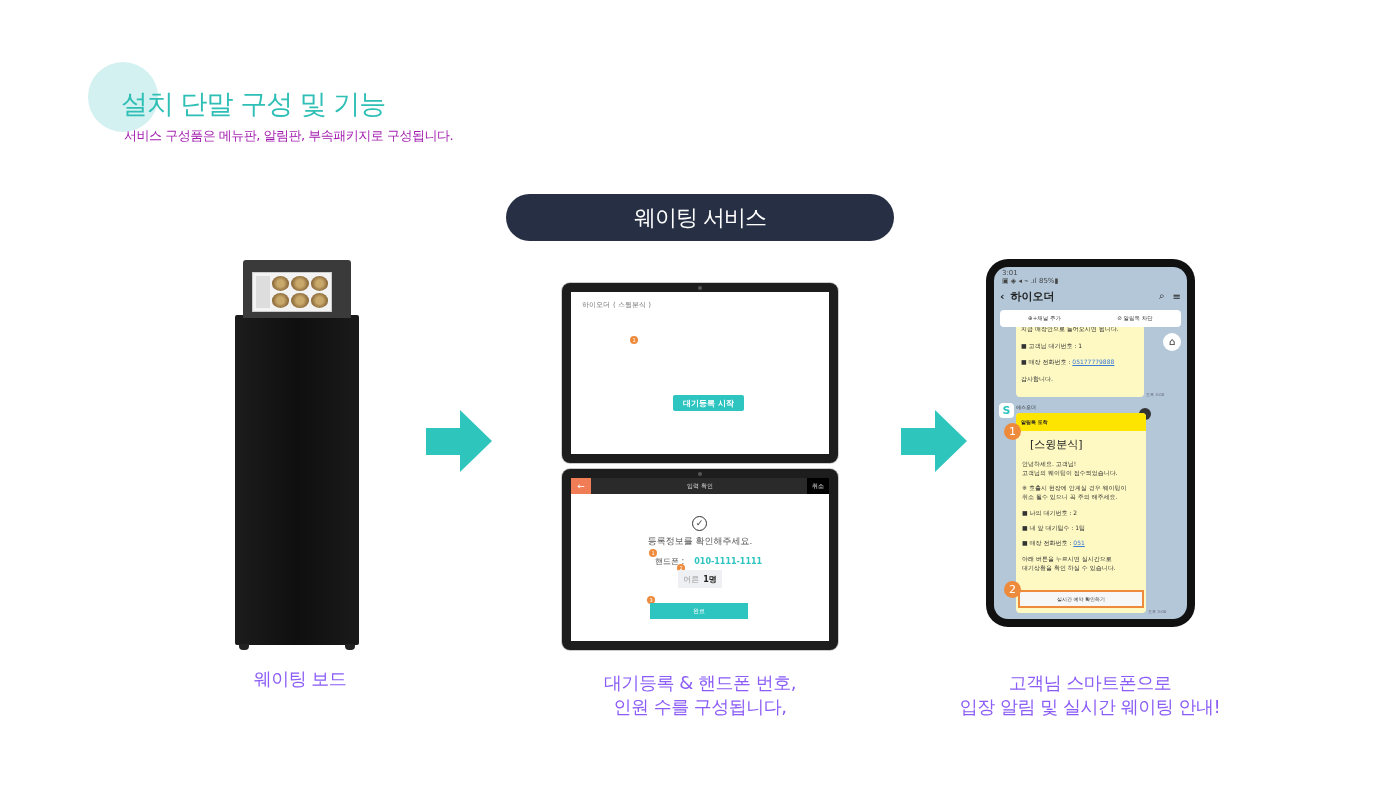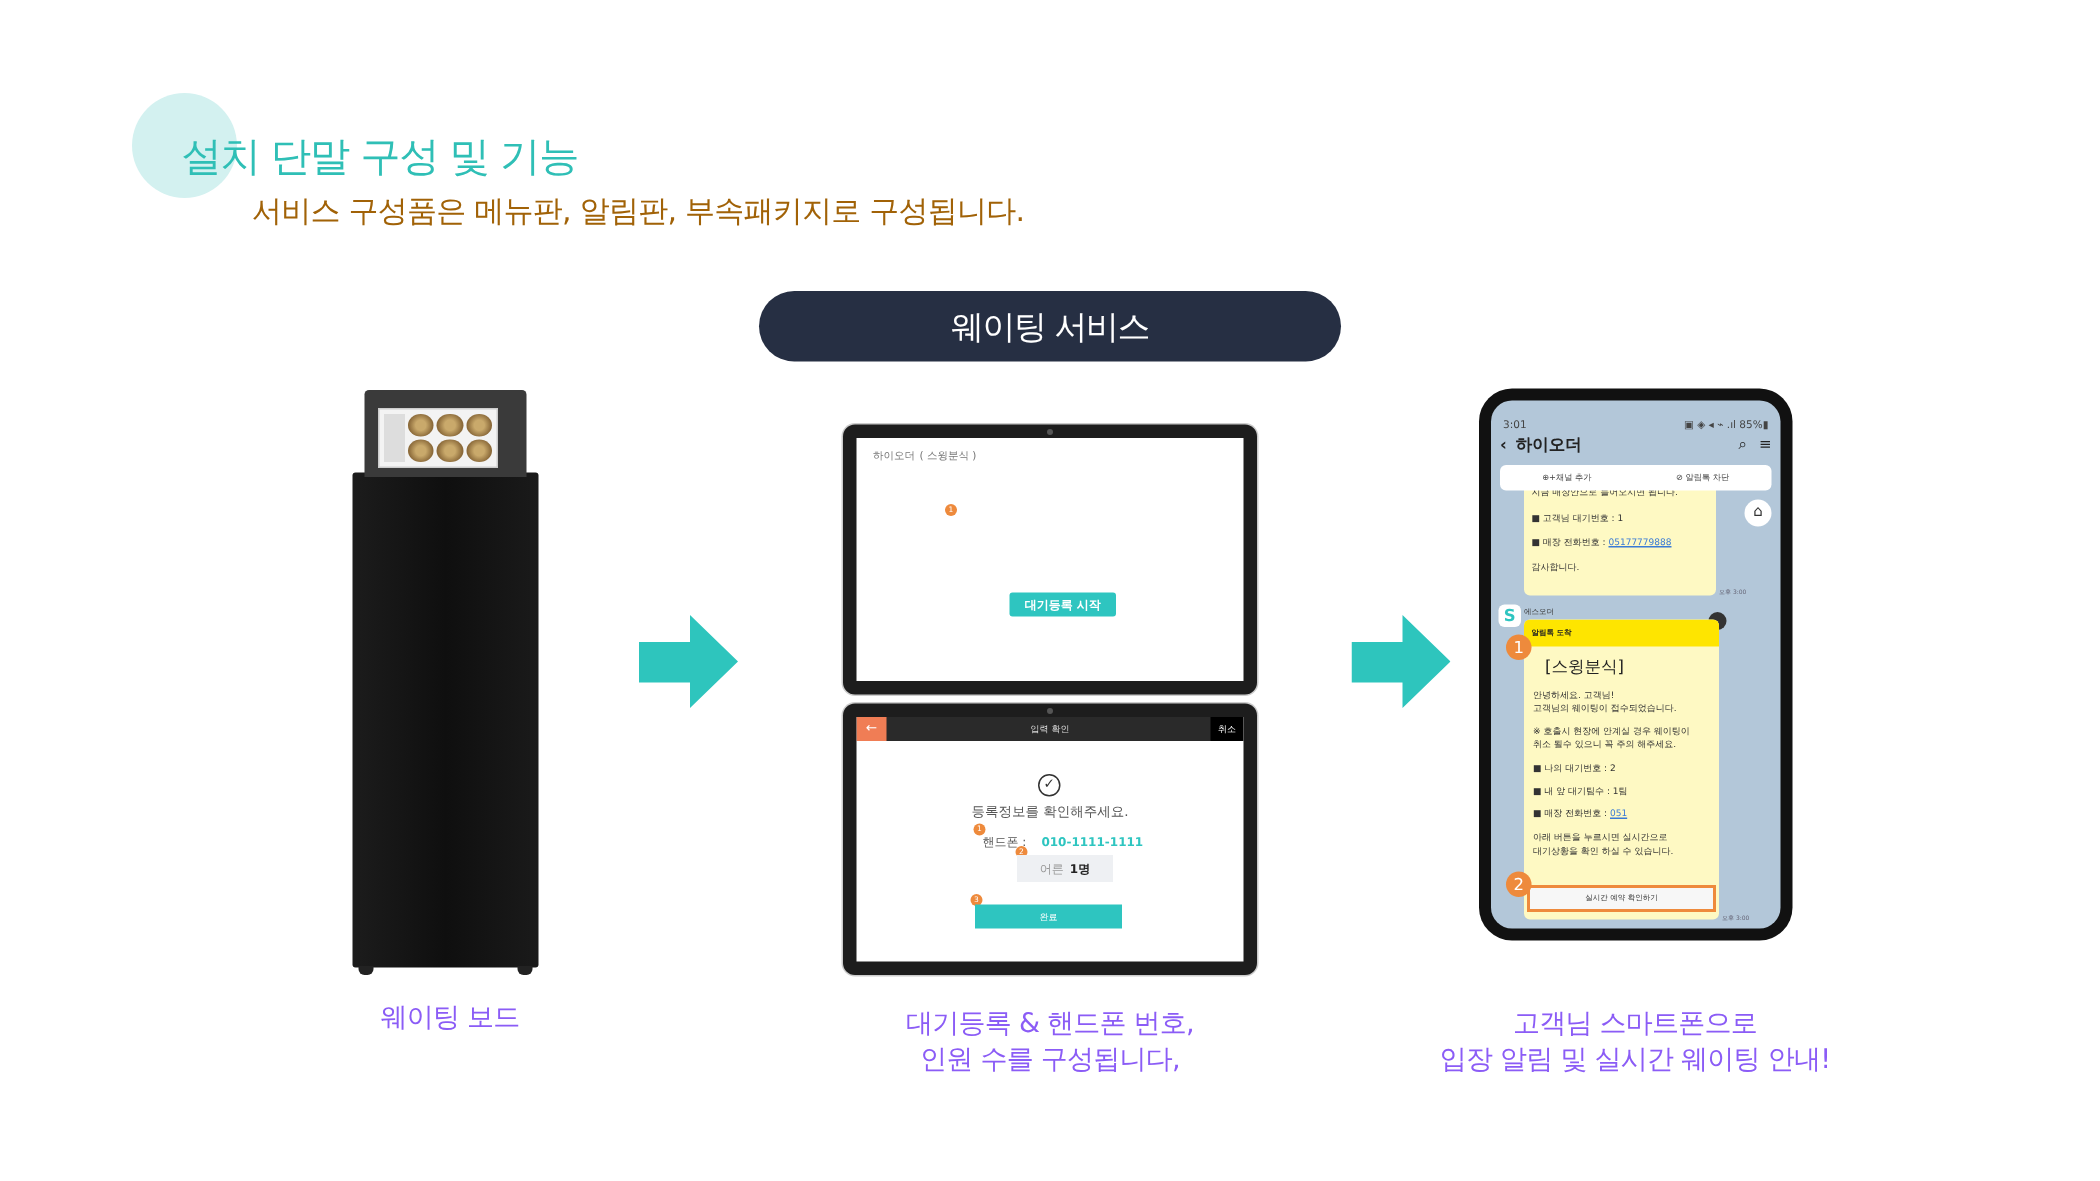--- a/index.html
+++ b/index.html
@@ -1,21 +1,21 @@
 <!DOCTYPE html>
 <html><head>
 <meta charset="utf-8">
 <style>
   * { box-sizing: border-box; margin: 0; padding: 0; }
   html, body { width: 1400px; height: 787px; background: #ffffff; overflow: hidden; }
   body { position: relative; font-family: "DejaVu Sans", "Liberation Sans", sans-serif; color: #333; }
 
   .deco-circle { position: absolute; left: 88px; top: 62px; width: 70px; height: 70px; border-radius: 50%; background: #d3f1f0; }
   .page-title { position: absolute; left: 121px; top: 86px; font-size: 27px; font-weight: normal; color: #2fbfb6; letter-spacing: -1px; }
-  .page-sub { position: absolute; left: 124px; top: 127px; font-size: 20px; color: #a16207; letter-spacing: -0.5px; margin-left: 44px; }
+  .page-sub { position: absolute; left: 124px; top: 127px; font-size: 13px; color: #a21caf; letter-spacing: -0.5px; }
 
   .pill { position: absolute; left: 506px; top: 194px; width: 388px; height: 47px; border-radius: 24px; background: #262f43; color: #fff; font-size: 22px; display: flex; align-items: center; justify-content: center; letter-spacing: -1px; }
 
   
   .kiosk { position: absolute; left: 235px; top: 260px; width: 124px; height: 390px; }
   .kiosk-top { position: absolute; left: 8px; top: 0; width: 108px; height: 58px; background: #3a3a3a; border-radius: 3px 3px 0 0; }
   .kiosk-screen { position: absolute; left: 17px; top: 12px; width: 80px; height: 40px; background: #f3f3f3; border: 1px solid #ccc; display: grid; grid-template-columns: 14px repeat(3,1fr); grid-template-rows: repeat(2,1fr); gap: 2px; padding: 3px; }
   .kiosk-screen .side { grid-row: 1 / span 2; background: #ddd; }
   .kiosk-screen .food { border-radius: 50%; background: radial-gradient(circle, #c9a96b 30%, #8b6a3a 70%); }
   .kiosk-body { position: absolute; left: 0; top: 55px; width: 124px; height: 330px; background: linear-gradient(90deg, #1c1c1c, #0f0f0f 50%, #1a1a1a); border-radius: 2px; }
@@ -38,28 +38,28 @@
   .t1 .start-btn { position: absolute; left: 102px; top: 103px; width: 71px; height: 16px; background: #2ec5c0; color: #fff; font-size: 8px; font-weight: bold; display: flex; align-items: center; justify-content: center; border-radius: 2px; }
 
   .t2 { left: 562px; top: 469px; width: 276px; height: 181px; }
   .t2 .bar { position: absolute; left: 0; right: 0; top: 0; height: 16px; background: #2a2a2a; display: flex; align-items: center; justify-content: center; color: #ddd; font-size: 6px; }
   .t2 .back { position: absolute; left: 0; top: 0; width: 20px; height: 16px; background: #f07d55; color: #fff; font-size: 9px; display: flex; align-items: center; justify-content: center; }
   .t2 .cancel { position: absolute; right: 0; top: 0; width: 22px; height: 16px; background: #000; color: #fff; font-size: 6px; display: flex; align-items: center; justify-content: center; }
   .t2 .check { position: absolute; left: 121px; top: 38px; width: 15px; height: 15px; border: 1.5px solid #333; border-radius: 50%; font-size: 9px; text-align: center; line-height: 12px; color: #333; }
   .t2 .msg { position: absolute; left: 0; right: 0; top: 57px; text-align: center; font-size: 9px; color: #555; }
   .t2 .phone-row { position: absolute; left: 84px; top: 78px; font-size: 8px; color: #555; }
   .t2 .phone-row b { color: #2ec5c0; margin-left: 10px; }
-  .t2 .adult { position: absolute; left: 107px; top: 92px; width: 64px; height: 18px; background: #eef0f3; font-size: 8px; color: #999; display: flex; align-items: center; justify-content: center; gap: 4px; }
+  .t2 .adult { position: absolute; left: 107px; top: 92px; width: 44px; height: 18px; background: #eef0f3; font-size: 8px; color: #999; display: flex; align-items: center; justify-content: center; gap: 4px; }
   .t2 .adult b { color: #222; }
   .t2 .done-btn { position: absolute; left: 79px; top: 125px; width: 98px; height: 16px; background: #2ec5c0; color: #fff; font-size: 6px; display: flex; align-items: center; justify-content: center; }
 
   
   .phone { position: absolute; left: 986px; top: 259px; width: 209px; height: 368px; background: #111; border-radius: 22px; padding: 8px; }
   .phone .screen { width: 100%; height: 100%; background: #b3c7d9; border-radius: 14px; position: relative; overflow: hidden; }
-  .ph-status { position: absolute; left: 8px; right: 8px; top: 12px; font-size: 7px; color: #444; display: flex; justify-content: space-between; }
+  .ph-status { position: absolute; left: 8px; right: 8px; top: 2px; font-size: 7px; color: #444; display: flex; justify-content: flex-start; flex-direction: column; }
   .ph-header { position: absolute; left: 6px; right: 6px; top: 20px; height: 18px; display: flex; align-items: center; font-size: 11px; font-weight: bold; color: #222; }
   .ph-header .ttl { margin-left: 6px; flex: 1; }
   .ph-header .ic { font-size: 10px; margin-left: 8px; font-weight: normal; }
   .ph-chanbar { position: absolute; left: 6px; right: 6px; top: 43px; height: 17px; background: #fff; border-radius: 4px; display: flex; justify-content: space-around; align-items: center; font-size: 5.5px; color: #444; z-index: 2; }
   .bubble { position: absolute; background: #fef9c3; border-radius: 4px; font-size: 6px; color: #333; padding: 5px; line-height: 1.6; }
   .b1 { left: 22px; top: 52px; width: 128px; height: 78px; }
   .b1 p { margin-bottom: 7px; }
   .b1 .link { color: #3a7bd5; text-decoration: underline; }
   .home-btn { position: absolute; right: 6px; top: 66px; width: 18px; height: 18px; border-radius: 50%; background: #fff; font-size: 10px; text-align: center; line-height: 17px; color: #333; }
   .time { position: absolute; font-size: 4px; color: #667; }

